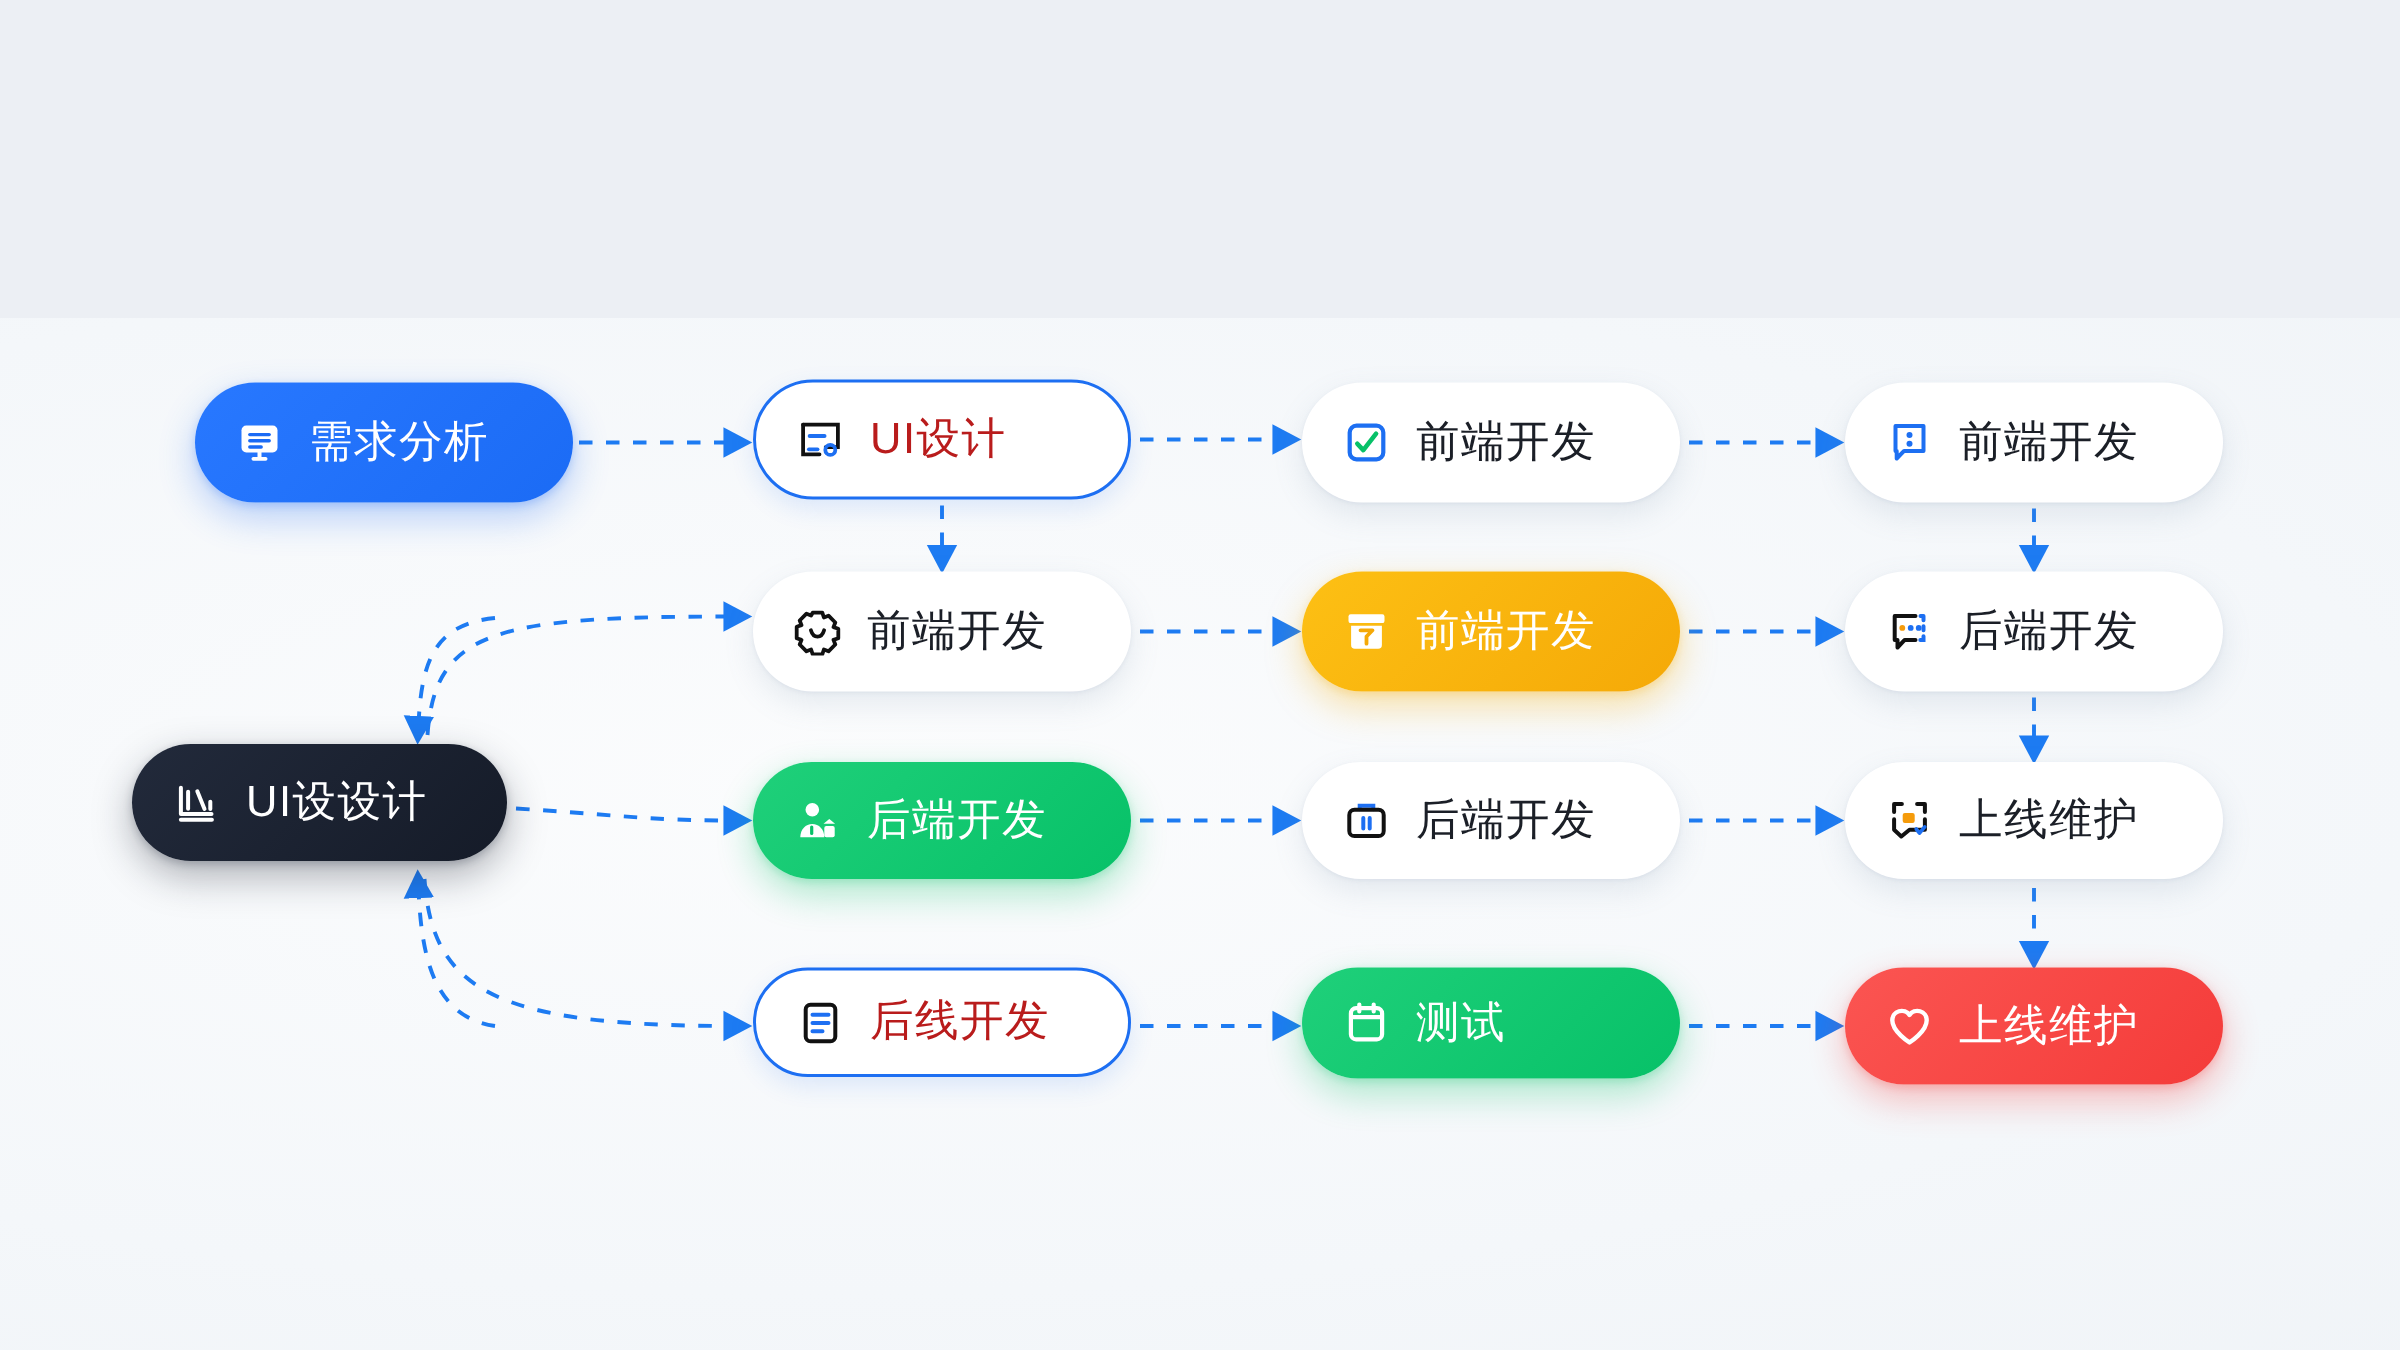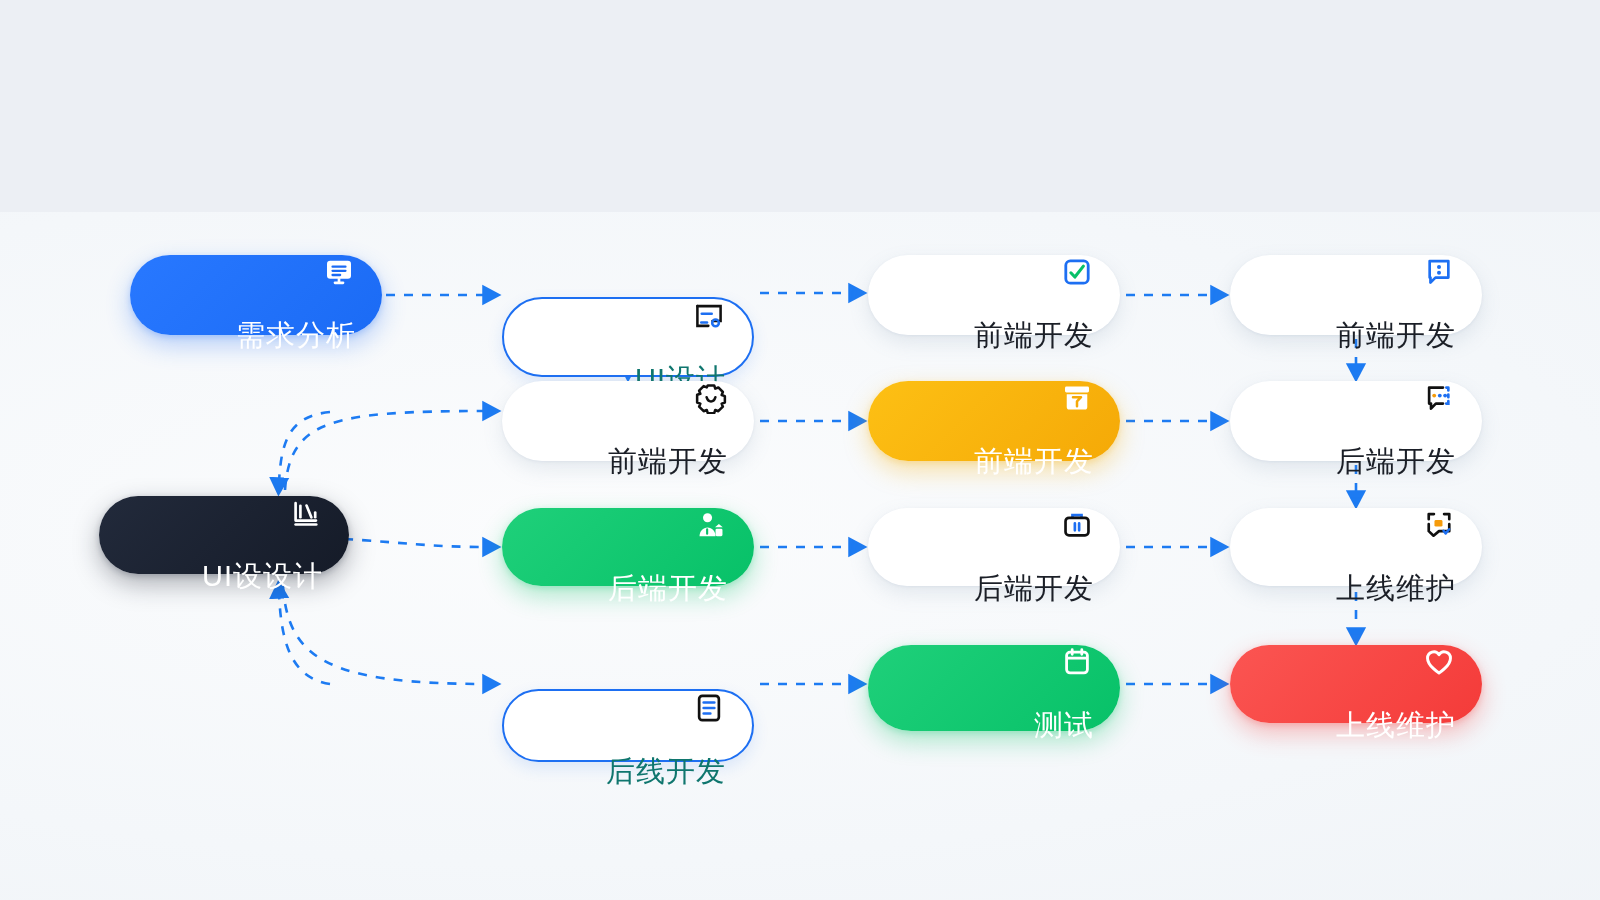--- a/index.html
+++ b/index.html
@@ -15,27 +15,26 @@
   }
   
   .panel{
     position:absolute;left:0;top:212px;width:1600px;height:688px;
     background:radial-gradient(120% 90% at 35% 45%,#fbfcfd 0%,#f4f7fa 55%,#eef2f6 100%);
     pointer-events:none;
   }
   #edges{position:absolute;left:0;top:0;width:1600px;height:900px;}
 
   .node{
-    position:absolute;display:flex;align-items:flex-end;
+    position:absolute;display:flex;align-items:center;
     box-sizing:border-box;
     border-radius:999px;
     padding:0 26px;
-    gap:32px;
+    gap:16px;
     white-space:nowrap;
-    flex-direction:column;
   }
   .node .ic{
     flex:0 0 auto;display:flex;align-items:center;justify-content:center;
     width:34px;height:34px;
   }
   .node .lbl{
     font-size:29px;line-height:1;letter-spacing:1px;
     font-family:"Liberation Sans","DejaVu Sans",sans-serif;
   }
 
@@ -43,24 +42,23 @@
   .v-blue{
     background:linear-gradient(135deg,#2878ff 0%,#1b6bf5 100%);
     color:#fff;
     box-shadow:0 10px 24px rgba(34,110,245,.30), 0 2px 6px rgba(34,110,245,.22);
   }
   .v-white{
     background:#fff;color:#1b1f27;
     box-shadow:0 8px 20px rgba(120,140,170,.16), 0 1px 3px rgba(120,140,170,.12);
   }
   .v-outline{
-    background:#fff;color:#0f766e;
+    background:#fff;color:#b91c1c;
     border:2px solid #1d6ff2;
     box-shadow:0 6px 16px rgba(29,111,242,.13);
-    margin-top:44px;
   }
   .v-dark{
     background:linear-gradient(135deg,#222a3b 0%,#151b28 100%);
     color:#fff;
     box-shadow:0 10px 26px rgba(25,32,48,.34), 0 2px 6px rgba(25,32,48,.22);
   }
   .v-amber{
     background:linear-gradient(135deg,#fdc014 0%,#f5a907 100%);
     color:#fff;
     box-shadow:0 10px 24px rgba(245,175,10,.34), 0 2px 6px rgba(245,175,10,.22);
@@ -194,21 +192,21 @@
         <path d="M19 4.2h-1.5M19 4.2v2.2M19 9.4v2M19 14.4v1.8h-1.6" fill="none" stroke="#1d6ff2" stroke-width="2" stroke-linecap="round"></path>
         <path d="M15 16.2H9.6L6 20v-3.8H4.6V4.2H15" fill="none" stroke="#111" stroke-width="2" stroke-linejoin="round" stroke-linecap="round"></path>
         <circle cx="8.4" cy="10.2" r="1.45" fill="#f59b0b"></circle>
         <circle cx="12.6" cy="10.2" r="1.45" fill="#1d6ff2"></circle>
         <circle cx="16.6" cy="10.2" r="1.45" fill="#1d6ff2"></circle>
       </svg>
     </span>
     <span class="lbl">后端开发</span>
   </div>
 
-  <div class="node v-dark" style="left:99px;top:496px;width:250px;height:78px;">
+  <div class="node v-dark" style="left:88px;top:496px;width:250px;height:78px;">
     <span class="ic">
       <svg width="32" height="32" viewBox="0 0 24 24">
         <path d="M4.2 4.6v13.1h15.3" fill="none" stroke="#fff" stroke-width="2" stroke-linecap="round" stroke-linejoin="round"></path>
         <path d="M7.8 6.6v8.5" stroke="#fff" stroke-width="2" stroke-linecap="round"></path>
         <path d="M12.4 6.4l3.6 8.8" stroke="#fff" stroke-width="2" stroke-linecap="round"></path>
         <path d="M18.9 11.6v3.6" stroke="#fff" stroke-width="2" stroke-linecap="round"></path>
         <path d="M4.2 20.6h15.5" stroke="#fff" stroke-width="2" stroke-linecap="round"></path>
       </svg>
     </span>
     <span class="lbl">UI设设计</span>
@@ -253,21 +251,21 @@
   <div class="node v-outline" style="left:502px;top:645px;width:252px;height:73px;">
     <span class="ic">
       <svg width="32" height="32" viewBox="0 0 24 24">
         <rect x="4.6" y="2.9" width="14.8" height="18.2" rx="2.4" fill="none" stroke="#111" stroke-width="2"></rect>
         <path d="M8 7.9h8M8 12h8M8 16.1h5" stroke="#1d6ff2" stroke-width="2" stroke-linecap="round"></path>
       </svg>
     </span>
     <span class="lbl">后线开发</span>
   </div>
 
-  <div class="node v-green" style="left:868px;top:645px;width:252px;height:86px;">
+  <div class="node v-green" style="left:868px;top:645px;width:252px;height:74px;">
     <span class="ic">
       <svg width="32" height="32" viewBox="0 0 24 24">
         <rect x="4.2" y="4.6" width="15.6" height="15.6" rx="2.6" fill="none" stroke="#fff" stroke-width="2.1"></rect>
         <path d="M4.2 9.1h15.6" stroke="#fff" stroke-width="2.1"></path>
         <path d="M8.4 2.8v3.4M15.6 2.8v3.4" stroke="#fff" stroke-width="2.1" stroke-linecap="round"></path>
       </svg>
     </span>
     <span class="lbl">测试</span>
   </div>
 

